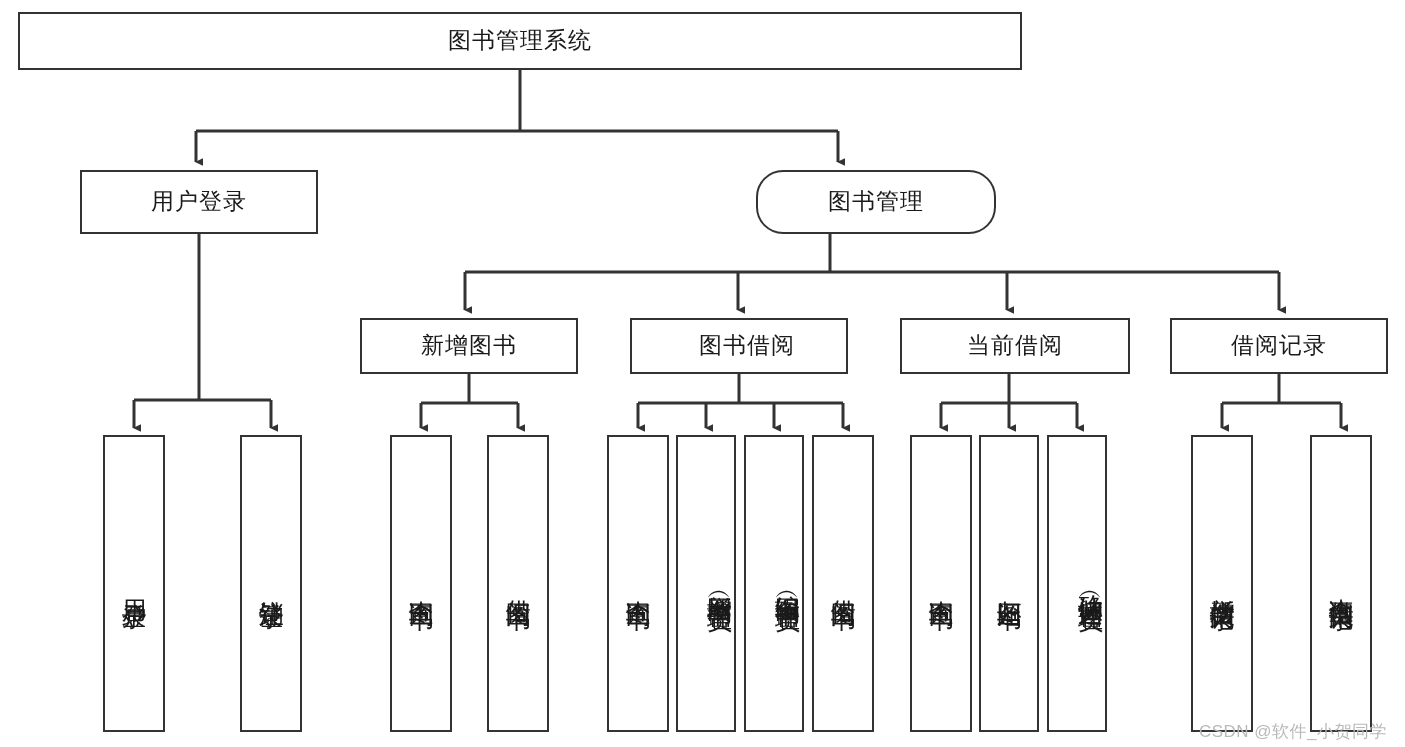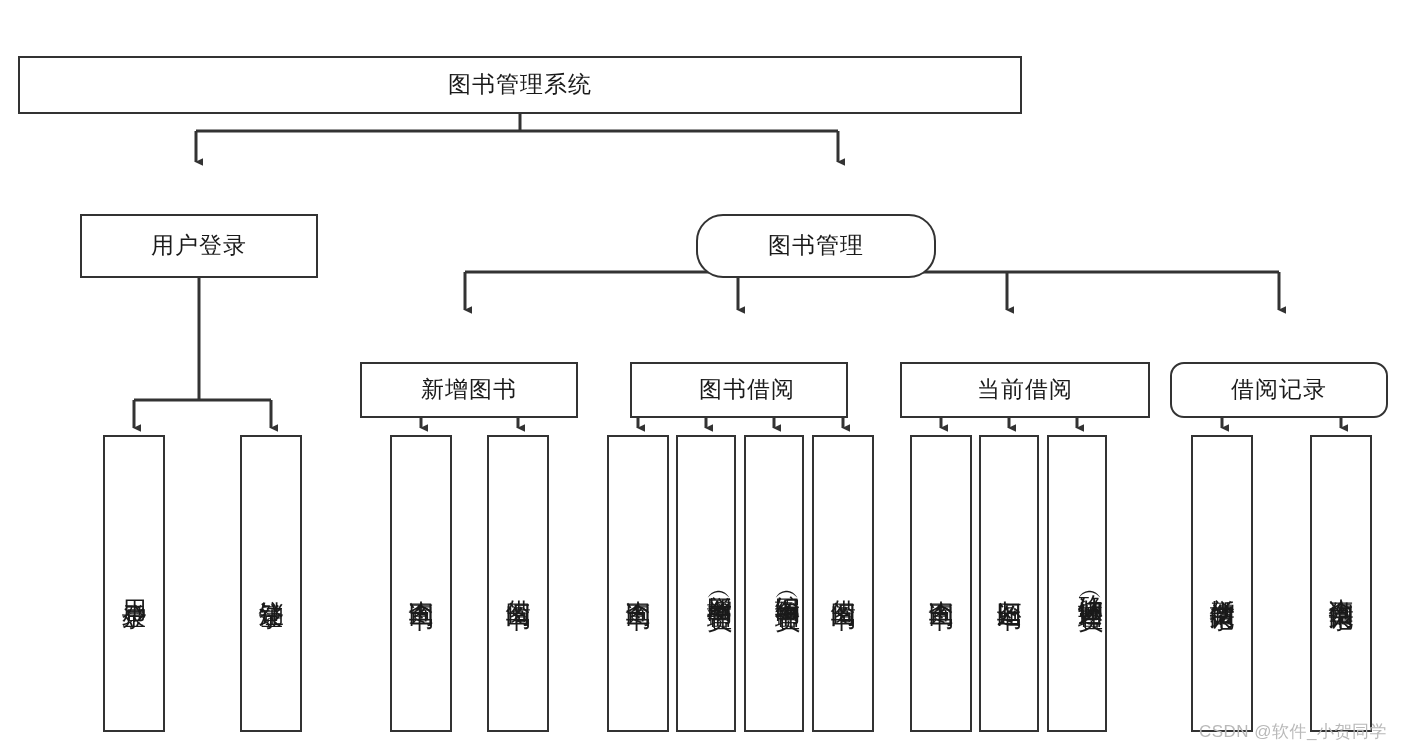--- a/index.html
+++ b/index.html
@@ -34,21 +34,20 @@
     display: flex;
     align-items: center;
     justify-content: center;
     color: #1a1a1a;
   }
   .node-h {
     font-size: 23px;
     letter-spacing: 1px;
     line-height: 1.2;
     text-align: left;
-    margin-top: 44px;
   }
   .node-root {
     font-size: 23px;
   }
   .node-v {
     writing-mode: vertical-rl;
     text-orientation: upright;
     font-size: 25px;
     line-height: 1.18;
     letter-spacing: 2px;
@@ -135,29 +134,29 @@
       <path d="M1222,403 L1341,403"></path>
       <path d="M1222,403 L1222,428" marker-end="url(#arrowhead)"></path>
       <path d="M1341,403 L1341,428" marker-end="url(#arrowhead)"></path>
     </g>
   </svg>
 
   <div class="node node-h node-root" style="left:18px; top:12px; width:1004px; height:58px;">图书管理系统</div>
 
   <div class="node node-h" style="left:80px; top:170px; width:238px; height:64px;">用户登录</div>
 
-  <div class="node node-h" style="left:696px; top:170px; width:240px; height:64px;border-radius:27px;">图书管理</div>
+  <div class="node node-h" style="left:756px; top:170px; width:240px; height:64px;border-radius:27px;">图书管理</div>
 
   <div class="node node-h" style="left:360px; top:318px; width:218px; height:56px;">新增图书</div>
 
   <div class="node node-h" style="left:630px; top:318px; width:218px; height:56px;padding-left:16px;">图书借阅</div>
 
-  <div class="node node-h" style="left:900px; top:318px; width:250px; height:56px;">当前借阅</div>
+  <div class="node node-h" style="left:900px; top:318px; width:230px; height:56px;">当前借阅</div>
 
-  <div class="node node-h" style="left:1170px; top:318px; width:218px; height:56px;border-radius:14px;">借阅记录</div>
+  <div class="node node-h" style="left:1170px; top:318px; width:218px; height:56px;">借阅记录</div>
 
   <div class="node node-v" style="left:103px; top:435px; width:62px; height:297px; align-items:center;">用户登录</div>
 
   <div class="node node-v" style="left:240px; top:435px; width:62px; height:297px; align-items:center;">注销登录</div>
 
   <div class="node node-v" style="left:390px; top:435px; width:62px; height:297px; align-items:center;">查询图书</div>
 
   <div class="node node-v" style="left:487px; top:435px; width:62px; height:297px; align-items:center;">借阅图书</div>
 
   <div class="node node-v" style="left:607px; top:435px; width:62px; height:297px; align-items:center;">查询图书</div>

